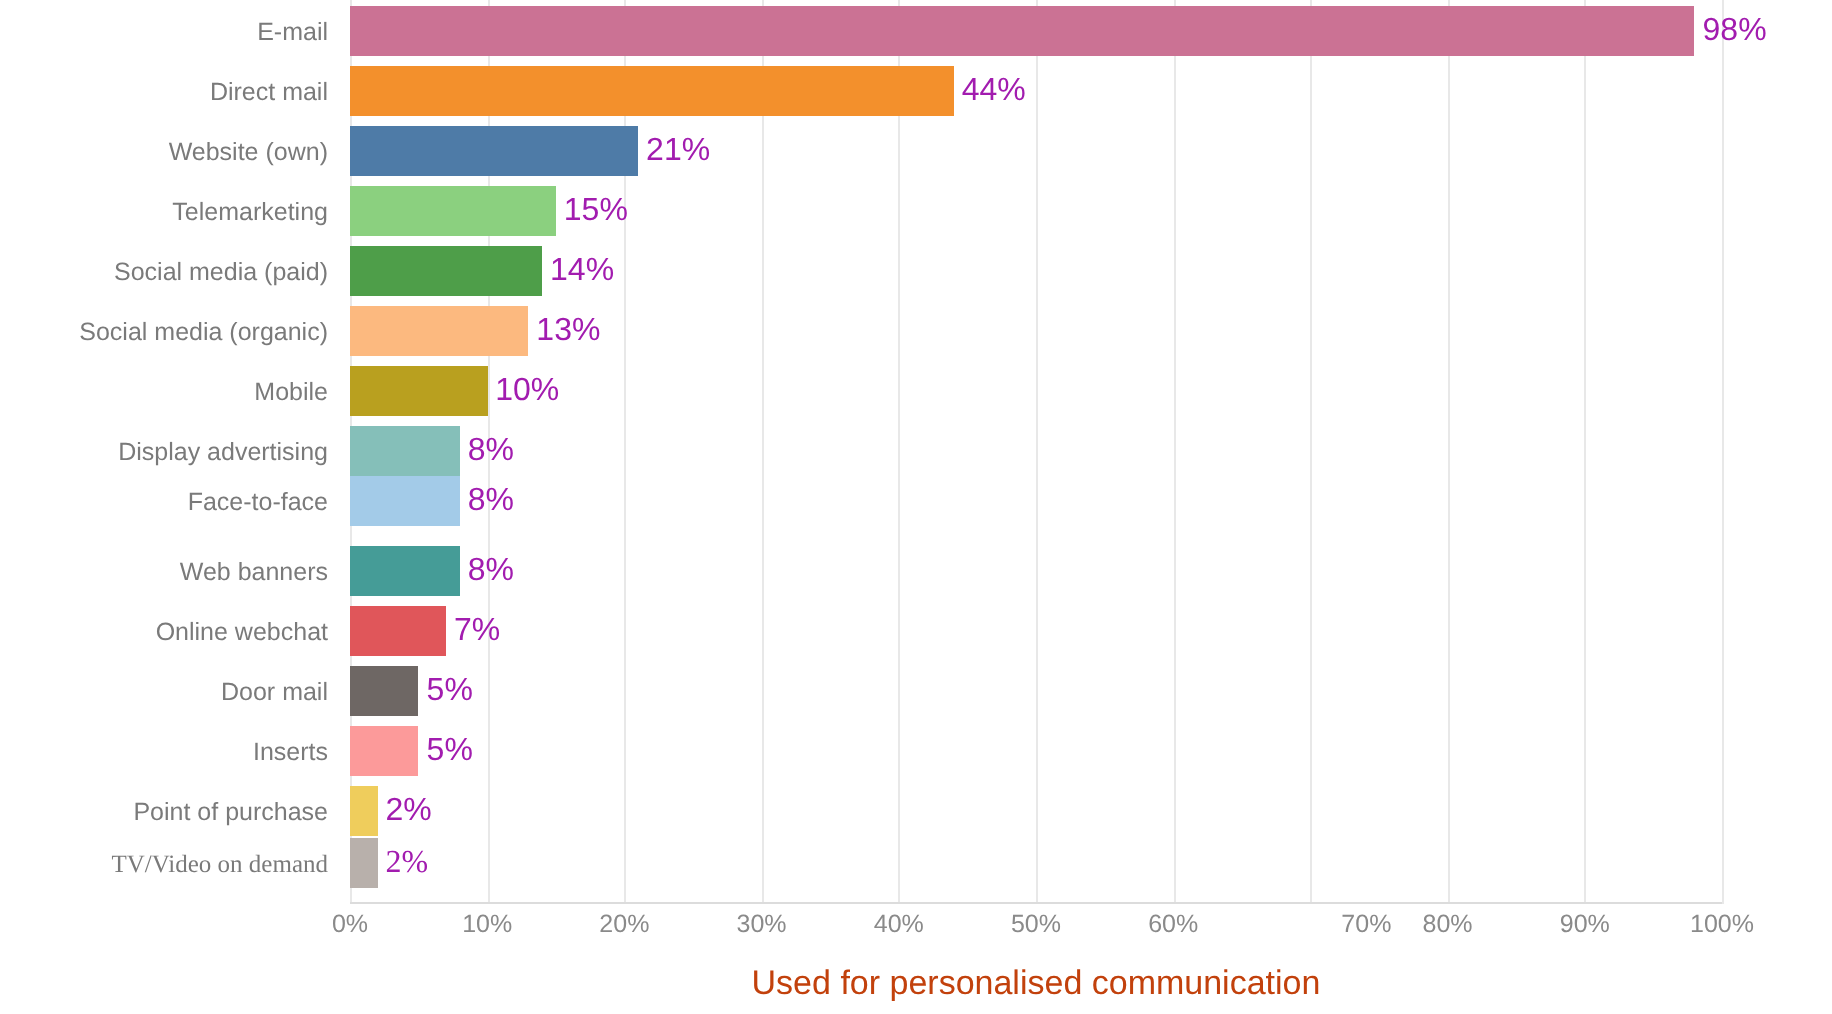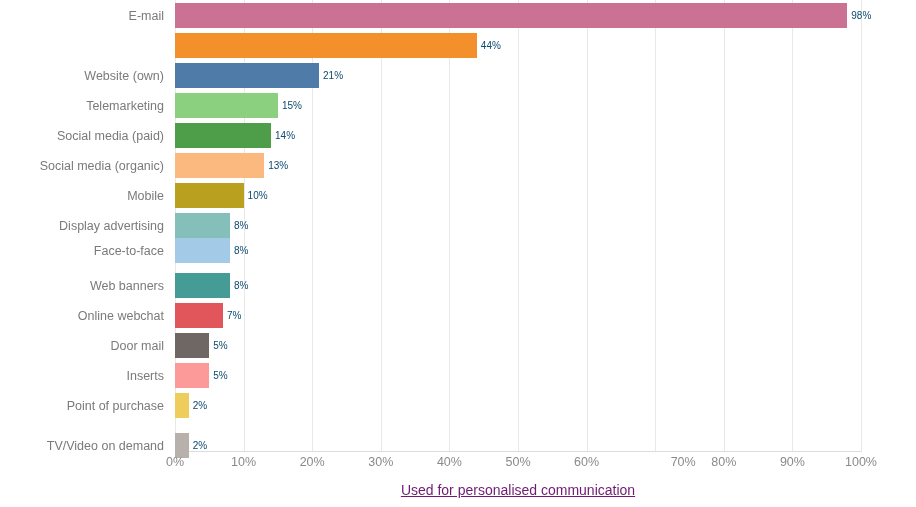--- a/index.html
+++ b/index.html
@@ -86,22 +86,22 @@
     position: absolute;
     left: 175px;
     top: 2px;
     height: 25px;
   }
   .val-label {
     position: absolute;
     top: 0;
     height: 30px;
     line-height: 30px;
-    font-size: 10px;
-    color: #0c4a6e;
+    font-size: 16px;
+    color: #a21caf;
     white-space: nowrap;
     padding-left: 4px;
   }
 
   
   .xticks {
     position: absolute;
     left: 0;
     top: 455px;
     width: 916px;
@@ -114,24 +114,23 @@
     font-size: 12.5px;
     color: #8a8a8a;
     white-space: nowrap;
   }
   .axis-title {
     position: absolute;
     left: 175px;
     top: 482px;
     width: 686px;
     text-align: center;
-    font-size: 14px;
-    color: #701a75;
-    white-space: nowrap;
-    text-decoration: underline;
+    font-size: 17px;
+    color: #c2410c;
+    white-space: nowrap;
   }
 </style>
 </head>
 <body>
 
 <div id="chart-root">
 
   <div class="plot-area">
     <div class="gridlines" id="gridlines">
         <div class="gridline" style="left: 0px;"></div>
@@ -150,20 +149,21 @@
 
   <div class="axis-baseline"></div>
 
   <div class="rows" id="rows">
       <div class="row" style="top: 1px;">
         <div class="cat-label">E-mail</div>
         <div class="bar" title="E-mail 98%" style="width: 672.28px; background: rgb(203, 114, 148);"></div>
         <div class="val-label" style="left: 847.28px;">98%</div>
       </div>
       <div class="row" style="top: 31px;">
+        <div class="cat-label">Direct mail</div>
         <div class="bar" title="Direct mail 44%" style="width: 301.84px; background: rgb(243, 144, 44);"></div>
         <div class="val-label" style="left: 476.84px;">44%</div>
       </div>
       <div class="row" style="top: 61px;">
         <div class="cat-label">Website (own)</div>
         <div class="bar" title="Website (own) 21%" style="width: 144.06px; background: rgb(78, 123, 167);"></div>
         <div class="val-label" style="left: 319.06px;">21%</div>
       </div>
       <div class="row" style="top: 91px;">
         <div class="cat-label">Telemarketing</div>
@@ -213,21 +213,21 @@
       <div class="row" style="top: 361px;">
         <div class="cat-label">Inserts</div>
         <div class="bar" title="Inserts 5%" style="width: 34.3px; background: rgb(252, 154, 154);"></div>
         <div class="val-label" style="left: 209.3px;">5%</div>
       </div>
       <div class="row" style="top: 391px;">
         <div class="cat-label">Point of purchase</div>
         <div class="bar" title="Point of purchase 2%" style="width: 13.72px; background: rgb(239, 205, 92);"></div>
         <div class="val-label" style="left: 188.72px;">2%</div>
       </div>
-      <div class="row" style="top: 431px;">
+      <div class="row" style="top: 417px; font-family: Liberation Serif, serif;">
         <div class="cat-label">TV/Video on demand</div>
         <div class="bar" title="TV/Video on demand 2%" style="width: 13.72px; background: rgb(184, 176, 171);"></div>
         <div class="val-label" style="left: 188.72px;">2%</div>
       </div>
     </div>
 
   <div class="xticks" id="xticks">
       <div class="xtick" style="left: 175px;">0%</div>
       <div class="xtick" style="left: 243.6px;">10%</div>
       <div class="xtick" style="left: 312.2px;">20%</div>

